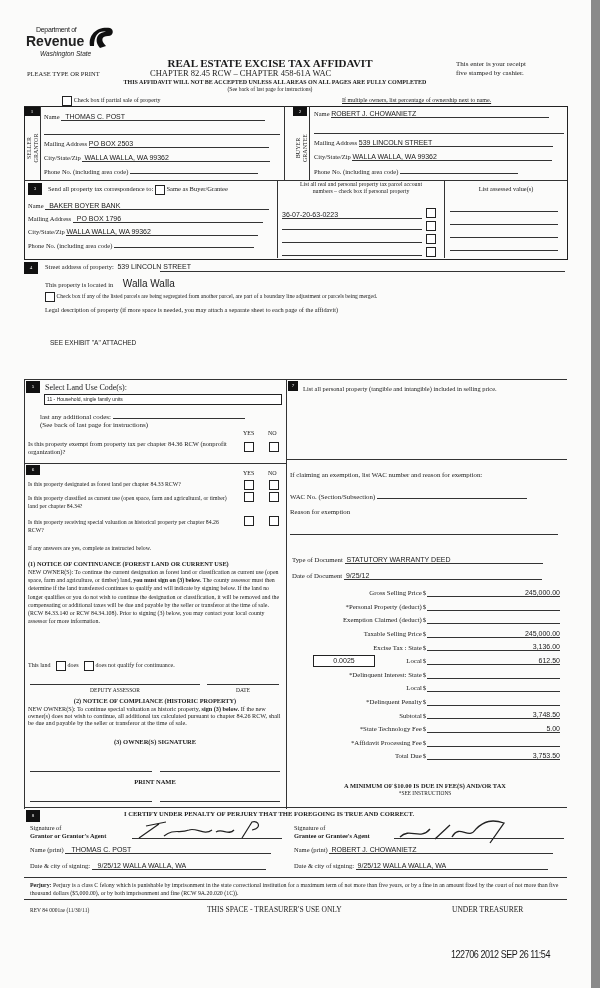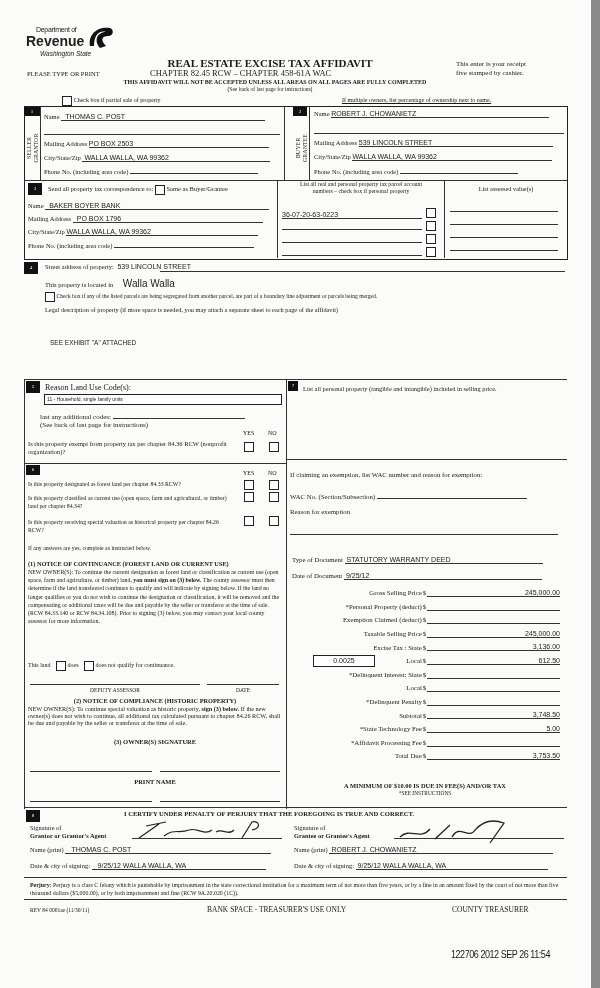--- a/index.html
+++ b/index.html
@@ -160,21 +160,21 @@
   <div class="abs" style="left:45px;top:306px;font-size:6.3px;white-space:nowrap;">Legal description of property (if more space is needed, you may attach a separate sheet to each page of the affidavit)</div>
   <div class="abs val" style="left:50px;top:339px;font-size:6.5px;">SEE EXHIBIT "A" ATTACHED</div>
 
   <div class="hline" style="left:24px;top:379px;width:543px;"></div>
   <div class="vline" style="left:286px;top:379px;height:430px;"></div>
   <div class="hline" style="left:24px;top:463px;width:263px;"></div>
   <div class="hline" style="left:286px;top:459px;width:281px;"></div>
   <div class="vline" style="left:24px;top:379px;height:430px;"></div>
 
   <div class="abs num" style="left:26px;top:381px;width:14px;height:12px;line-height:12px;">5</div>
-  <div class="abs" style="left:45px;top:383px;font-size:8px;">Reason Land Use Code(s):</div>
+  <div class="abs" style="left:45px;top:383px;font-size:8px;">Select Land Use Code(s):</div>
   <div class="abs box sans" style="left:44px;top:394px;width:234px;height:9px;font-size:5px;line-height:9px;padding-left:2px;background:#fff;">11 - Household, single family units</div>
   <div class="abs lbl" style="left:40px;top:410px;font-size:7px;">
     <span>last any additional codes:</span>
     <span class="line" style="display:inline-block;width:132px;height:8px;"></span>
   </div>
   <div class="abs" style="left:40px;top:421px;font-size:7px;">(See back of last page for instructions)</div>
   <div class="abs" style="left:243px;top:430px;font-size:6px;">YES</div>
   <div class="abs" style="left:268px;top:430px;font-size:6px;">NO</div>
   <div class="abs" style="left:28px;top:440px;width:200px;font-size:6.5px;line-height:8px;">Is this property exempt from property tax per chapter 84.36 RCW (nonprofit organization)?</div>
   <span class="abs cb" style="left:244px;top:442px;"></span>
@@ -351,17 +351,17 @@
     <span class="val line" style="display:inline-block;width:190px;padding-left:2px;">9/25/12  WALLA WALLA, WA</span>
   </div>
   <div class="hline" style="left:24px;top:877px;width:543px;"></div>
 
   <div class="abs" style="left:30px;top:881px;width:535px;font-size:5.9px;line-height:8.4px;">
     <b>Perjury:</b>
     <span>Perjury is a class C felony which is punishable by imprisonment in the state correctional institution for a maximum term of not more than five years, or by a fine in an amount fixed by the court of not more than five thousand dollars ($5,000.00), or by both imprisonment and fine (RCW 9A.20.020 (1C)).</span>
   </div>
   <div class="hline" style="left:24px;top:899px;width:543px;"></div>
   <div class="abs" style="left:30px;top:907px;font-size:5.5px;">REV 84 0001ae (11/30/11)</div>
-  <div class="abs" style="left:207px;top:905px;font-size:7.5px;">BANK SPACE - TREASURER'S USE ONLY</div>
-  <div class="abs" style="left:452px;top:905px;font-size:7.5px;">COUNTY TREASURER</div>
+  <div class="abs" style="left:207px;top:905px;font-size:7.5px;">THIS SPACE - TREASURER'S USE ONLY</div>
+  <div class="abs" style="left:452px;top:905px;font-size:7.5px;">UNDER TREASURER</div>
   <div class="abs sans" style="left:451px;top:949px;font-size:10px;letter-spacing:-0.5px;transform:scaleX(0.9);transform-origin:left;">122706 2012 SEP 26 11:54</div>
 </div>
 <div class="rightedge"></div>
 
 </body></html>

